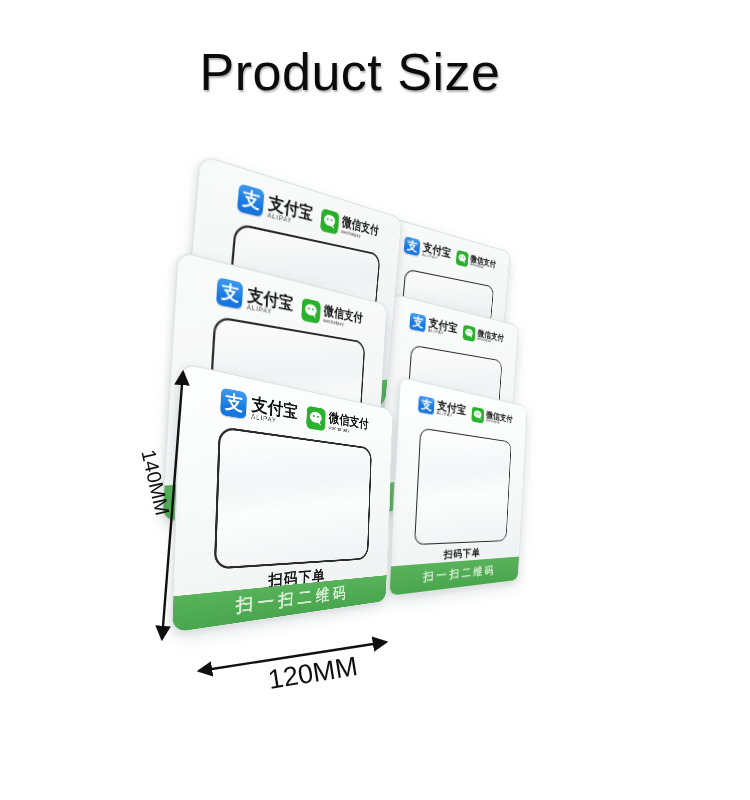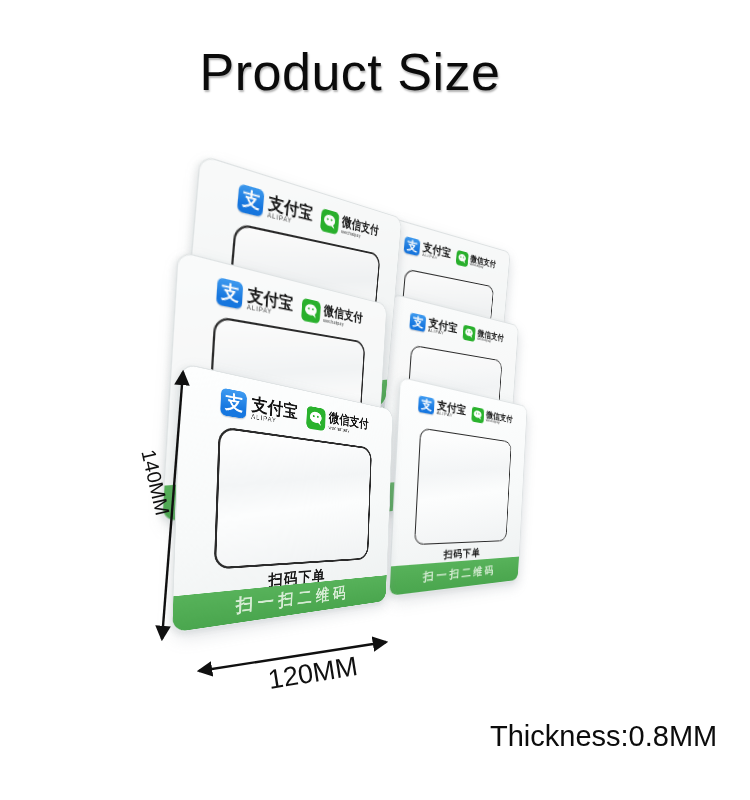--- a/index.html
+++ b/index.html
@@ -279,15 +279,14 @@
       <marker id="ah" viewBox="0 0 10 10" refX="8.5" refY="5" markerWidth="6.5" markerHeight="6.5" orient="auto-start-reverse">
         <path d="M0 0 L10 5 L0 10 z" fill="#101010"></path>
       </marker>
     </defs>
     <line x1="183" y1="372" x2="162" y2="639" stroke="#101010" stroke-width="2.4" marker-start="url(#ah)" marker-end="url(#ah)"></line>
     <line x1="199" y1="671" x2="386" y2="642" stroke="#101010" stroke-width="2.4" marker-start="url(#ah)" marker-end="url(#ah)"></line>
   </svg>
 
   <div class="dim-label" id="h-label">140MM</div>
   <div class="dim-label" id="w-label">120MM</div>
-  <div class="dim-label" id="thickness-label">Thickness:0.8MM</div>
 
 </div>
 
 </body></html>

